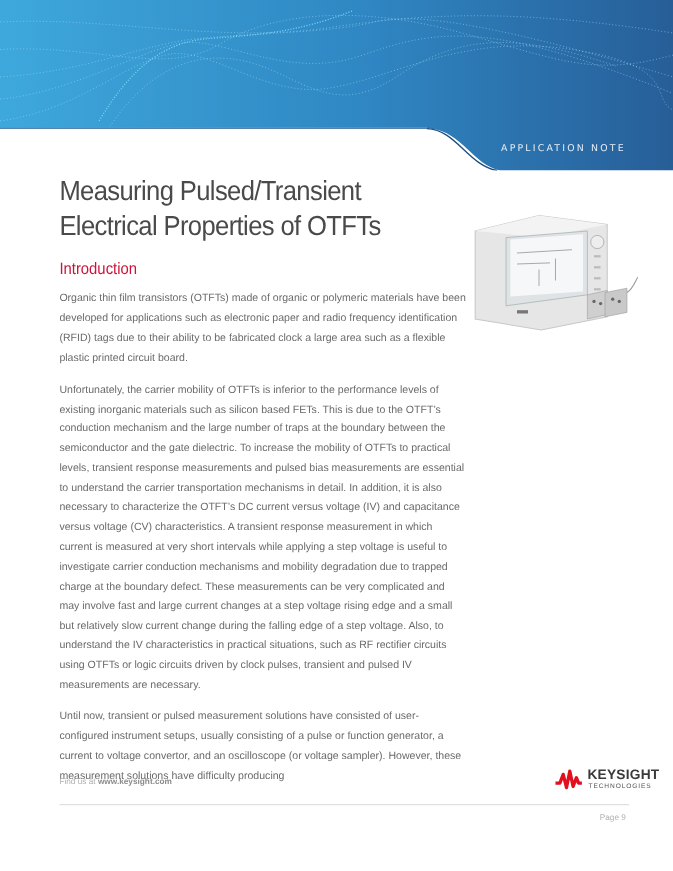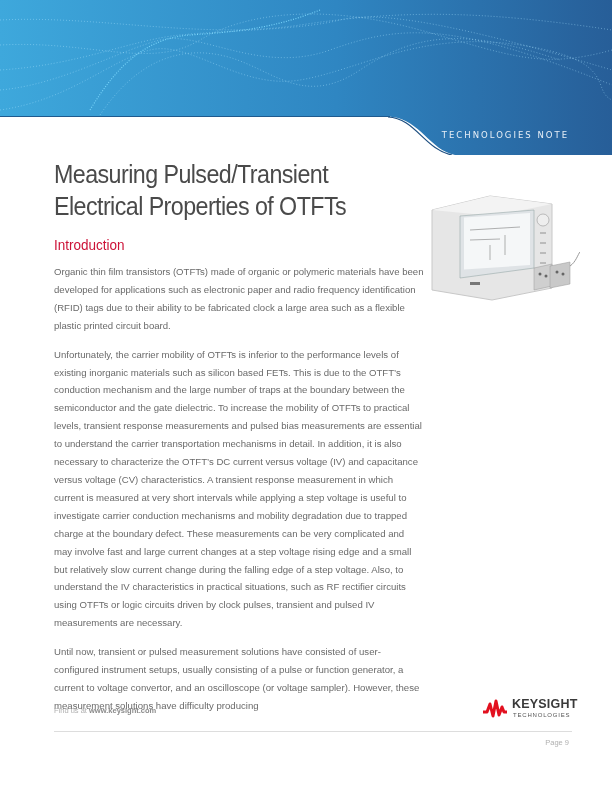--- a/index.html
+++ b/index.html
@@ -31,21 +31,21 @@
   }
   .body-col {
     position: absolute; left: 54px; top: 263px; width: 370px;
     color: #6a6a6a; font-size: 9.6px; line-height: 17.9px;
   }
   .body-col p { margin: 0 0 11px 0; }
   .product {
     position: absolute; left: 430px; top: 190px; width: 150px; height: 120px;
   }
   .logo {
-    position: absolute; left: 482px; top: 696px; width: 100px; height: 30px;
+    position: absolute; left: 504px; top: 696px; width: 100px; height: 30px;
   }
   .logo-word {
     position: absolute; left: 30px; top: 1px; color: #3a3a3a;
     font-size: 12.5px; font-weight: bold; letter-spacing: 0.2px;
   }
   .logo-sub {
     position: absolute; left: 31px; top: 16px; color: #555;
     font-size: 6px; letter-spacing: 0.8px;
   }
   .footer-rule {
@@ -81,21 +81,21 @@
       <path d="M0,70 C80,65 130,40 180,35 S300,30 340,20 S460,25 612,70"></path>
       <path d="M0,90 C60,85 120,50 160,40 S260,75 330,50 S450,20 612,85"></path>
       <path d="M0,110 C70,100 110,60 150,50 S240,90 300,80 S420,30 520,45 S590,90 612,100"></path>
       <path d="M100,115 C130,70 170,45 220,55 S300,110 360,70 S470,30 560,60"></path>
     </g>
     <g fill="none" stroke="#7fdcff" stroke-opacity="0.9" stroke-width="1.1" stroke-dasharray="1 1.5">
       <path d="M90,110 C120,60 150,38 190,35 S270,30 320,10"></path>
     </g>
   </svg>
 </div>
-<div class="app-note">TECHNOLOGIES NOTE</div>
+<div class="app-note">APPLICATION NOTE</div>
 
 <div class="title">
   <div>Measuring Pulsed/Transient</div>
   <div>Electrical Properties of OTFTs</div>
 </div>
 
 <div class="subhead">Introduction</div>
 
 <div class="product">
   <svg width="150" height="120" viewBox="0 0 150 120">

